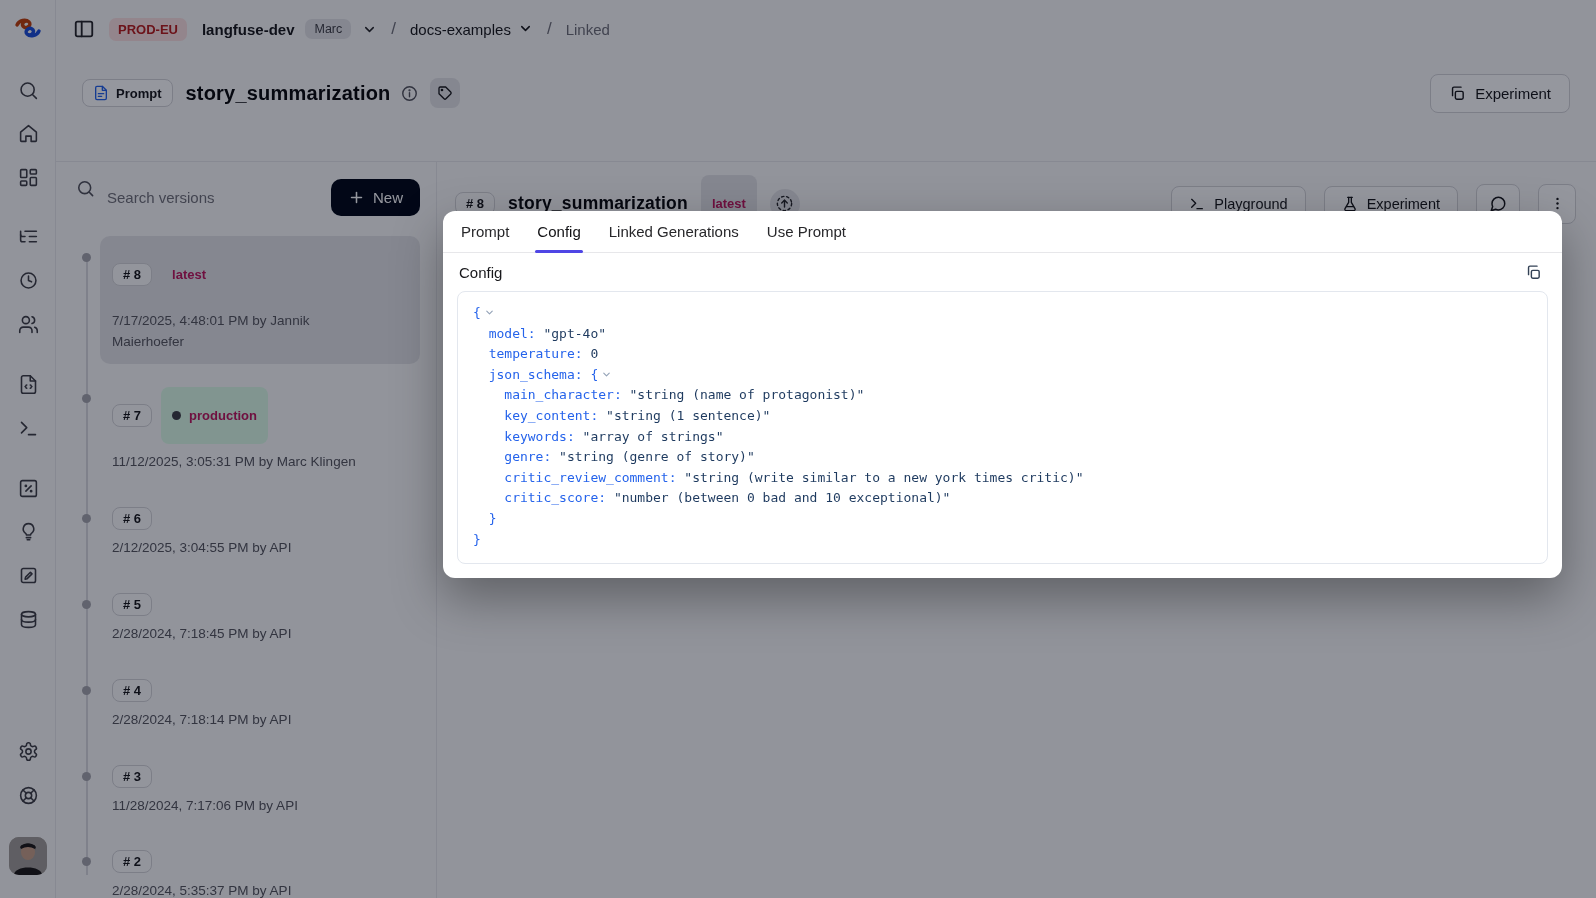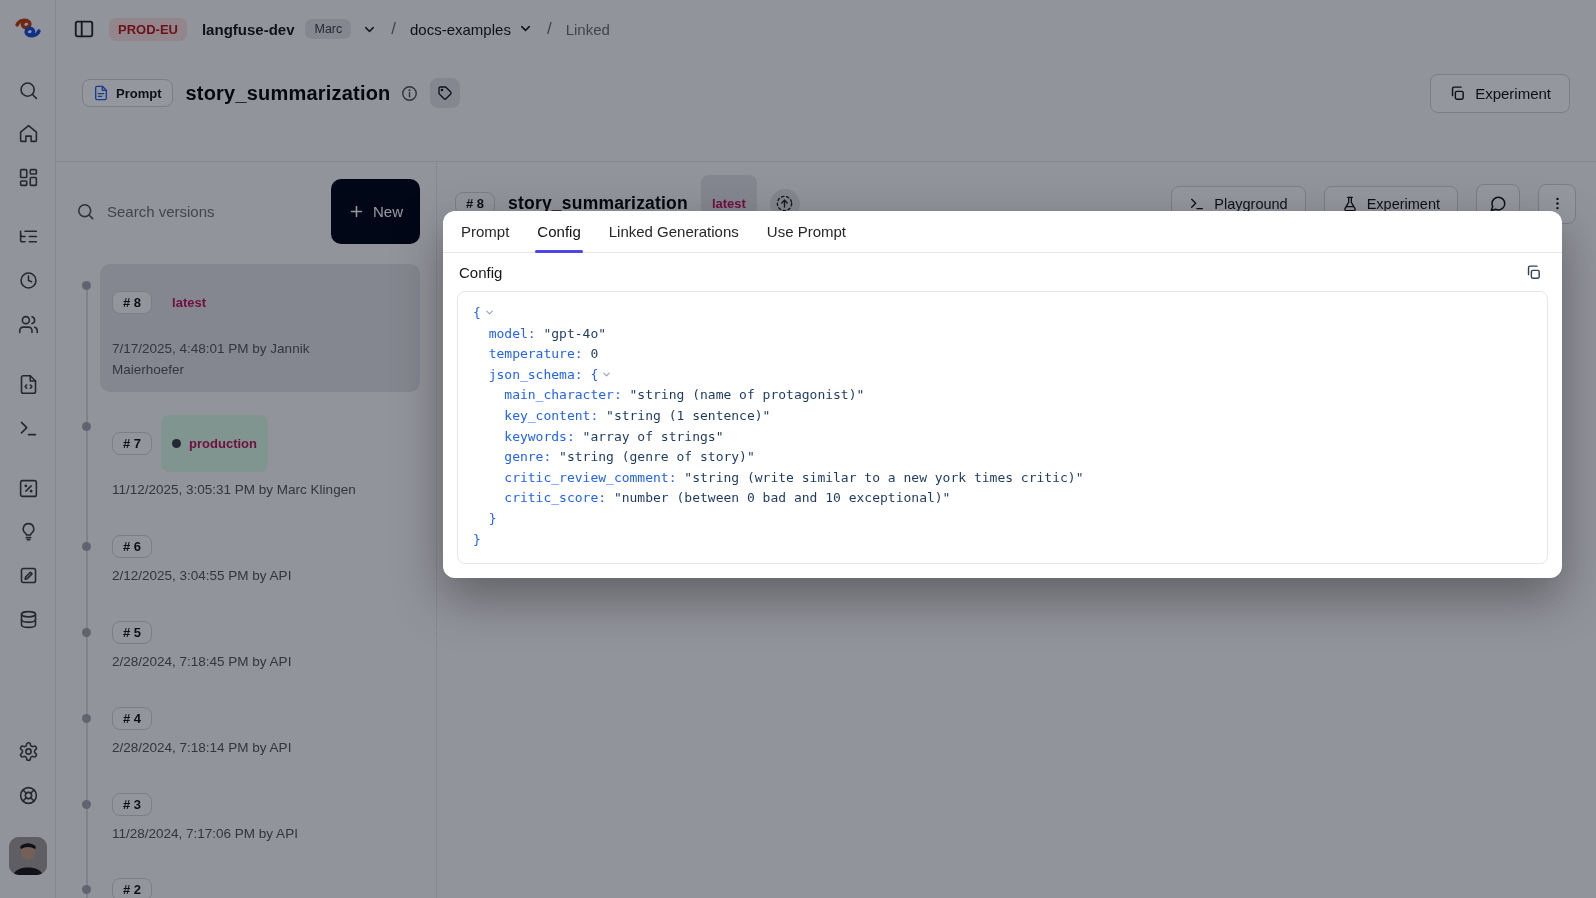--- a/index.html
+++ b/index.html
@@ -49,28 +49,28 @@
              border:1px solid #d4d4d8; background:#fff; border-radius:8px;
              padding:10px 18px; font-size:15px; font-weight:500; color:#18181b; }
   .ptabs { display:flex; gap:28px; padding-left:10px; height:46px; align-items:flex-end; }
   .ptab { font-size:15px; font-weight:500; color:#27272a; padding:0 1px 12px;
           border-bottom:4px solid transparent; margin-bottom:-1px; }
   .ptab.active { color:#18181b; border-bottom-color:#4a45c4; }
 
   
   .lpane { position:absolute; left:56px; top:162px; width:381px; height:736px;
            border-right:1px solid #e7e7ea; z-index:1; overflow:hidden; }
-  .srow { display:flex; align-items:center; padding:17px 16px 8px 20px; }
+  .srow { display:flex; padding:17px 16px 8px 20px; }
   .search-ic { color:#52525b; }
   .sinput { flex:1; border:none; outline:none; background:transparent;
             font-size:15px; color:#18181b; margin-left:12px; min-width:0;
             font-family:"Liberation Sans", sans-serif; }
   .sinput::placeholder { color:#717179; }
   .new-btn { display:flex; align-items:center; gap:8px; background:#020817; color:#fff;
-             border:none; border-radius:10px; padding:24px 17px;
+             border:none; border-radius:10px; padding:10px 17px;
              font-size:15px; font-weight:500; font-family:"Liberation Sans", sans-serif; }
   .vwrap { position:relative; padding-top:12px; }
   .vline { position:absolute; left:30px; top:32px; bottom:38px; width:1.5px; background:#dadade; }
   .vitem { position:relative; margin:0 16px 13px 44px; padding:10px 12px 11px; border-radius:10px; }
   .vitem.selected { background:#e4e4e7; }
   .vdot { position:absolute; left:-18.5px; top:17px; width:9px; height:9px;
           border-radius:50%; background:#a6a6ad; }
   .brow { display:flex; align-items:center; gap:9px; }
   .bnum { display:inline-flex; align-items:center; border:1px solid #d4d4d8; background:#fcfcfc;
           border-radius:8px; padding:3px 10px; font-size:13px; font-weight:700; color:#18181b; }

